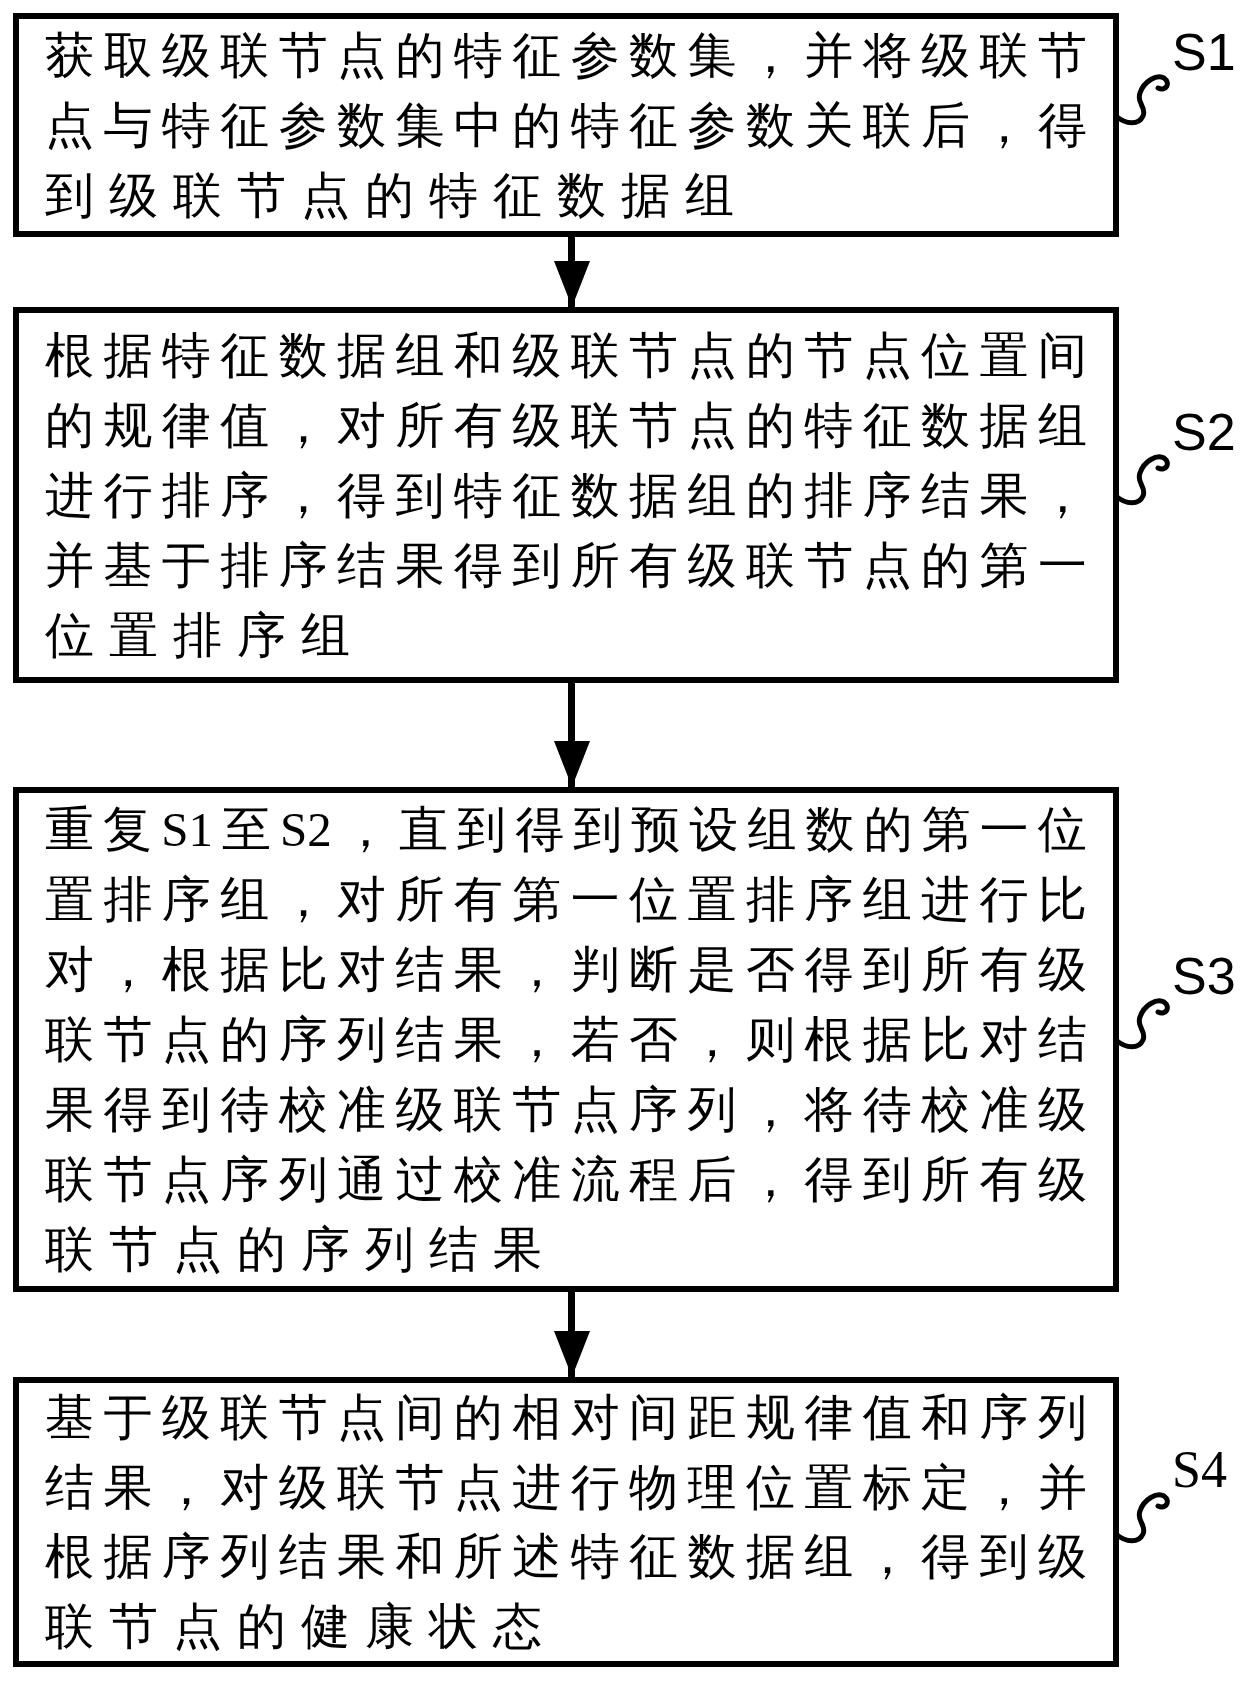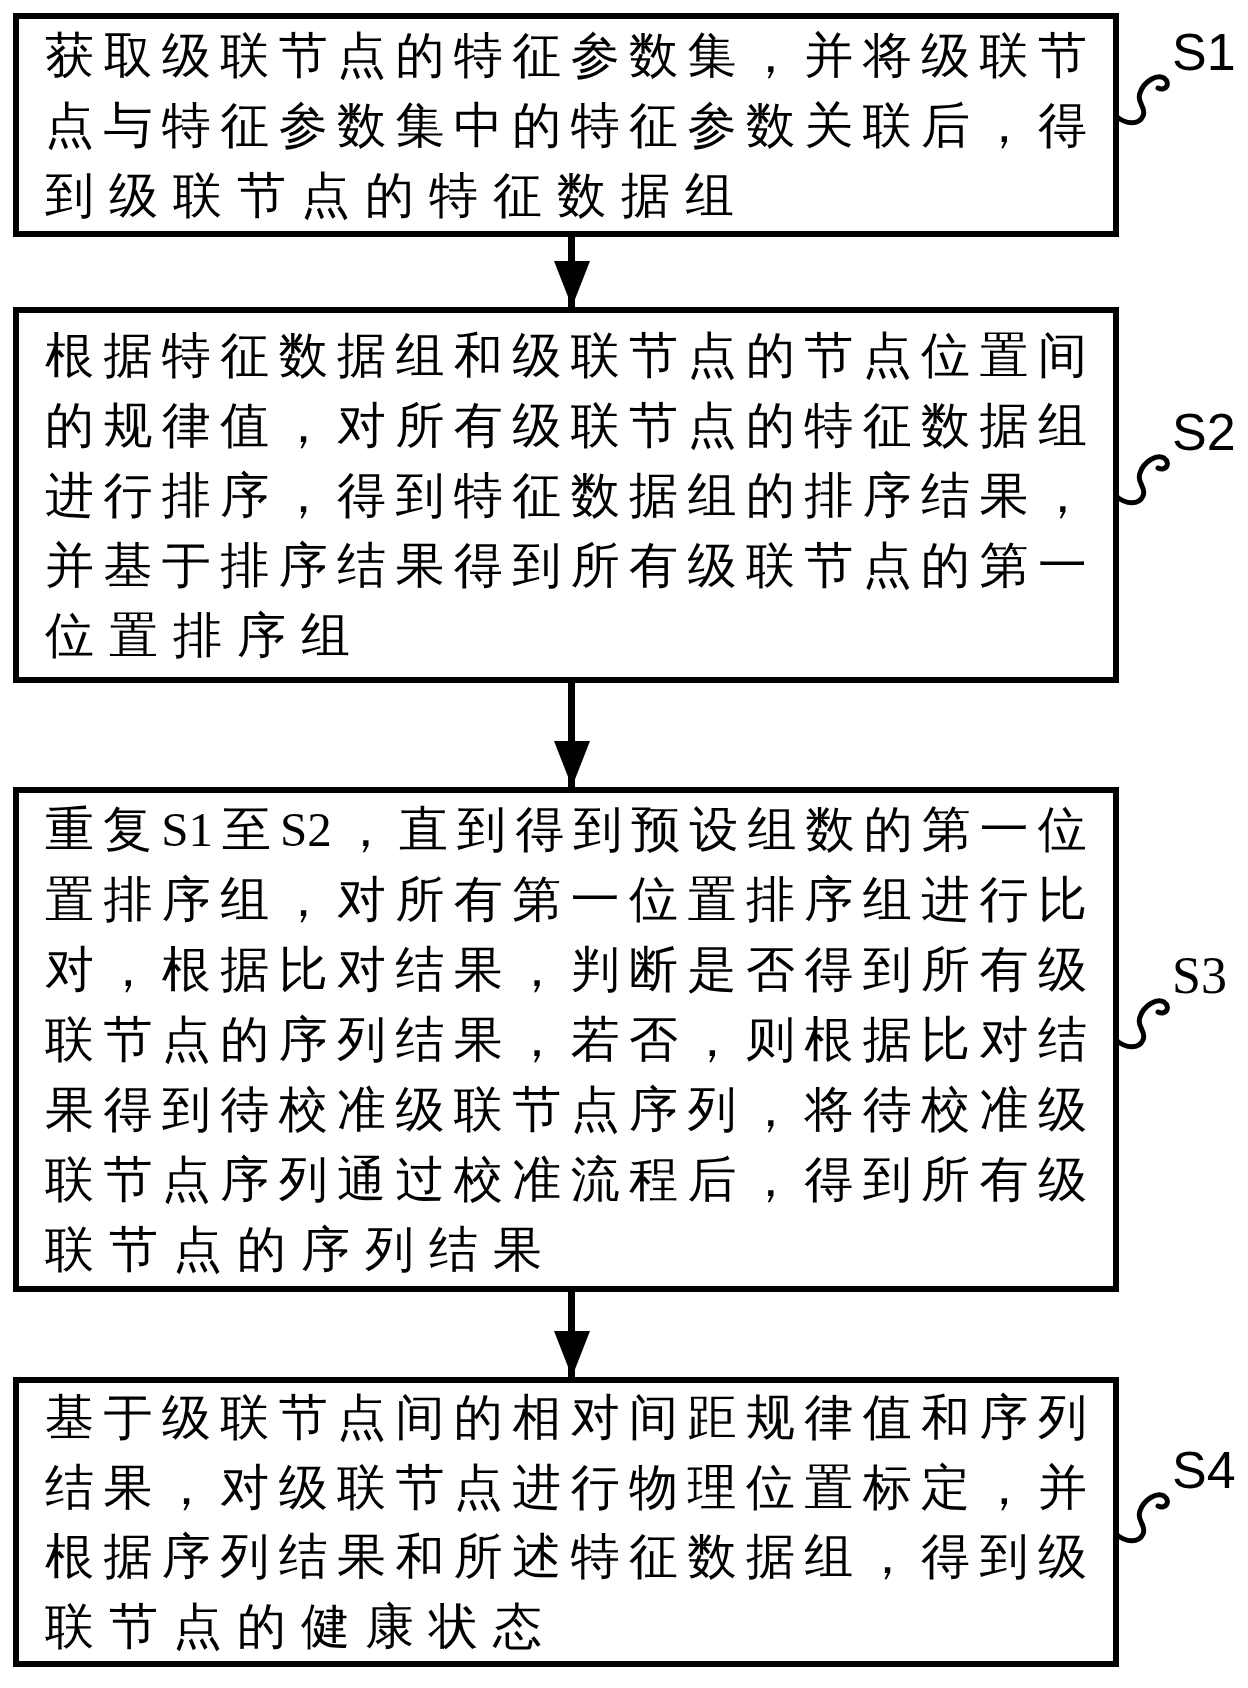--- a/index.html
+++ b/index.html
@@ -440,23 +440,23 @@
   <div class="step-label" style="top:26px;">S1</div>
   <svg class="squiggle" style="top:70px;" viewBox="0 0 70 70">
     <path d="M 2 46 C 12 55, 25 55, 29 46 C 33 37, 22 33, 26 23 C 30 11, 43 4, 50 8 C 57 13, 52 22, 44 18"></path>
   </svg>
 
   <div class="step-label" style="top:406px;">S2</div>
   <svg class="squiggle" style="top:450px;" viewBox="0 0 70 70">
     <path d="M 2 46 C 12 55, 25 55, 29 46 C 33 37, 22 33, 26 23 C 30 11, 43 4, 50 8 C 57 13, 52 22, 44 18"></path>
   </svg>
 
-  <div class="step-label" style="top:950px;font-family:Liberation Serif, serif;">S3</div>
+  <div class="step-label" style="top:950px;">S3</div>
   <svg class="squiggle" style="top:994px;" viewBox="0 0 70 70">
     <path d="M 2 46 C 12 55, 25 55, 29 46 C 33 37, 22 33, 26 23 C 30 11, 43 4, 50 8 C 57 13, 52 22, 44 18"></path>
   </svg>
 
-  <div class="step-label" style="top:1444px;">S4</div>
+  <div class="step-label" style="top:1444px;font-family:Liberation Serif, serif;">S4</div>
   <svg class="squiggle" style="top:1488px;" viewBox="0 0 70 70">
     <path d="M 2 46 C 12 55, 25 55, 29 46 C 33 37, 22 33, 26 23 C 30 11, 43 4, 50 8 C 57 13, 52 22, 44 18"></path>
   </svg>
 
 </div>
 
 </body></html>

